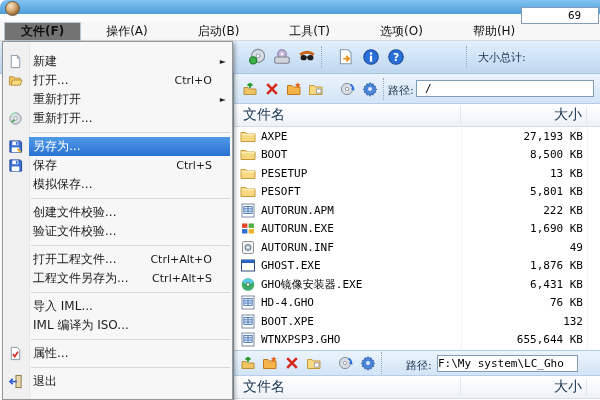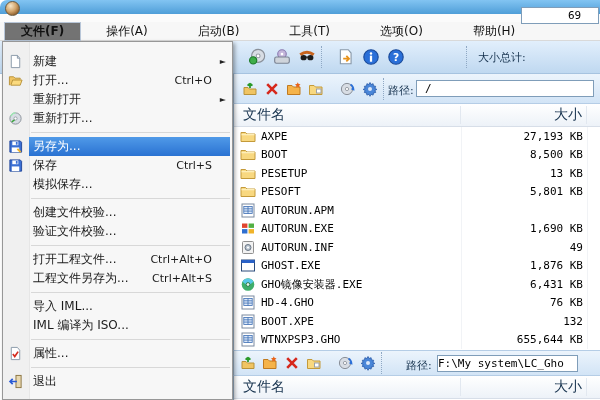--- a/index.html
+++ b/index.html
@@ -235,20 +235,21 @@
       </div>
       <div class="lrow">
         <span class="fi">
             <svg viewBox="0 0 16 15">
               <rect x="2" y="1" width="12" height="13" fill="#fff" stroke="#7a8aa0"></rect>
               <rect x="3.8" y="3.5" width="8.4" height="7" fill="#dce8f8" stroke="#3c6eb4" stroke-width=".8"></rect>
               <path d="M3.8 5.8h8.4M3.8 8.1h8.4M8 3.5v7" stroke="#3c6eb4" stroke-width=".8"></path>
             </svg>
           </span>
         <span class="fn">AUTORUN.APM</span>
+        <span class="fs">222 KB</span>
       </div>
       <div class="lrow">
         <span class="fi">
             <svg viewBox="0 0 16 15">
               <rect x="2" y="2.5" width="5.4" height="4.4" fill="#e0452f"></rect>
               <rect x="8.6" y="2.5" width="5.4" height="4.4" fill="#52b043"></rect>
               <rect x="2" y="8.1" width="5.4" height="4.4" fill="#2f6fd0"></rect>
               <rect x="8.6" y="8.1" width="5.4" height="4.4" fill="#f0b32a"></rect>
             </svg>
           </span>

